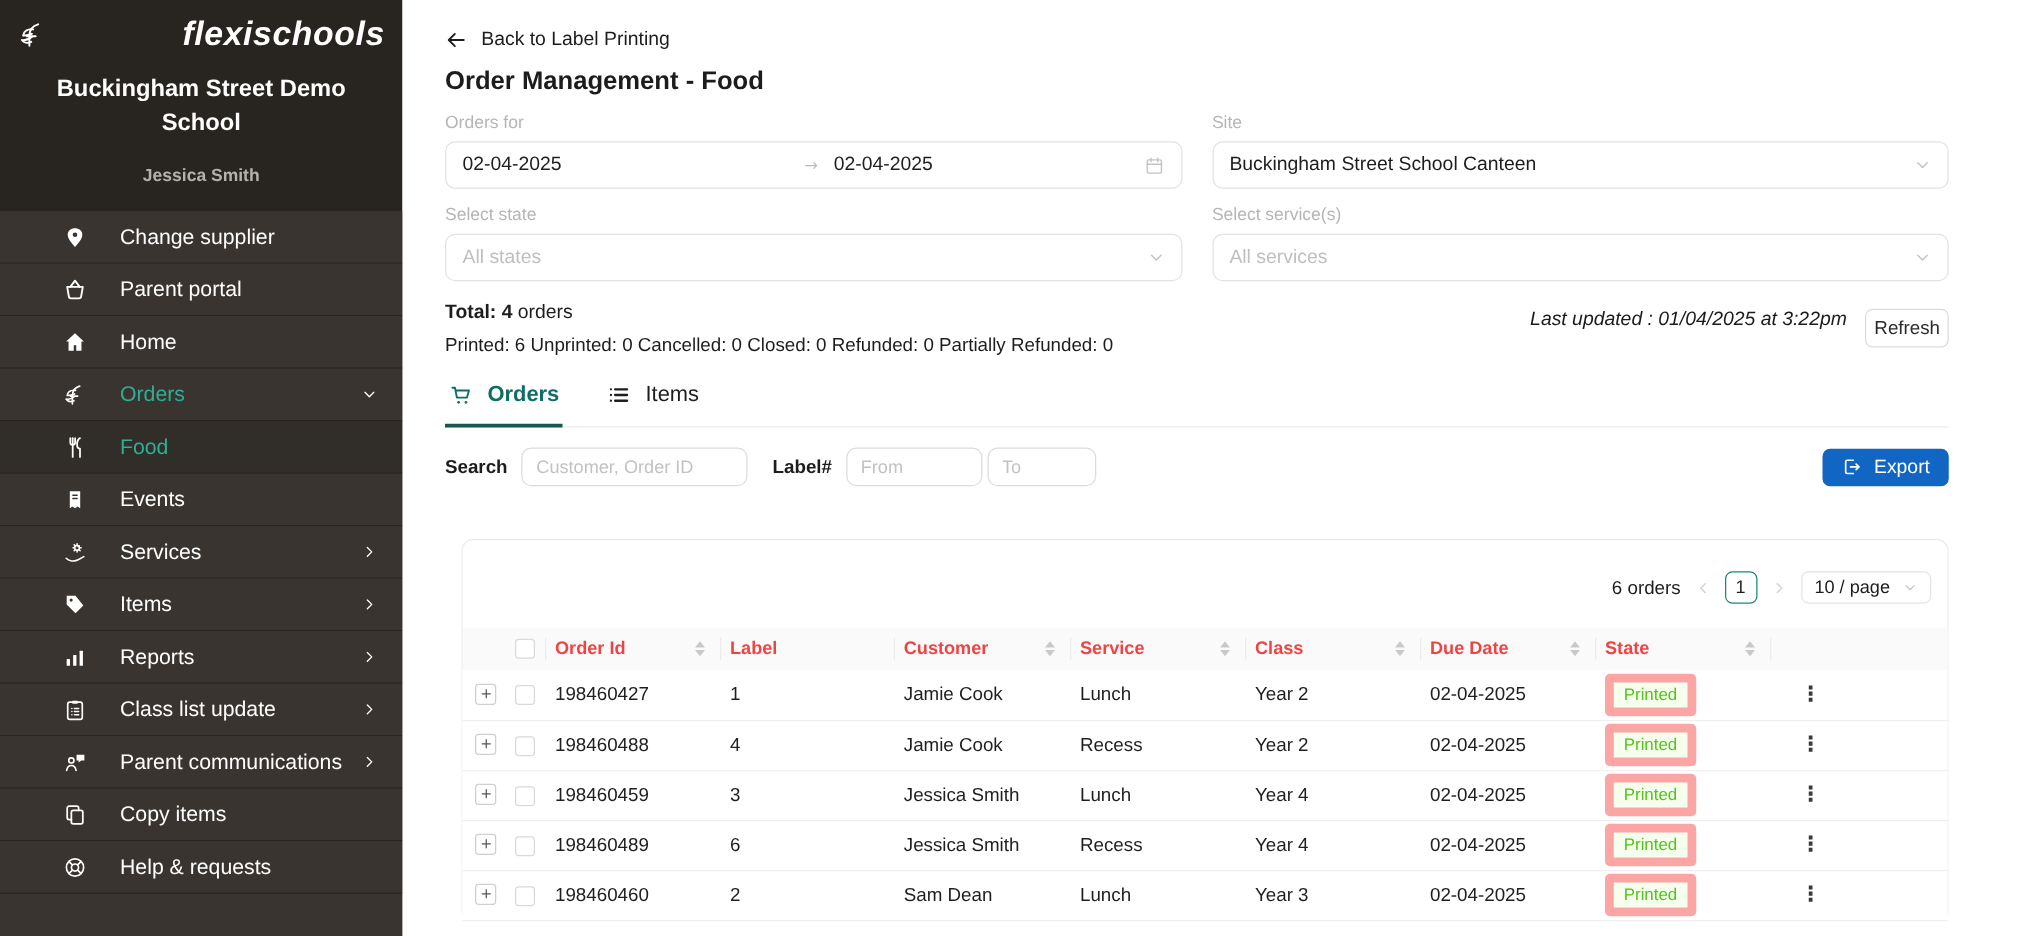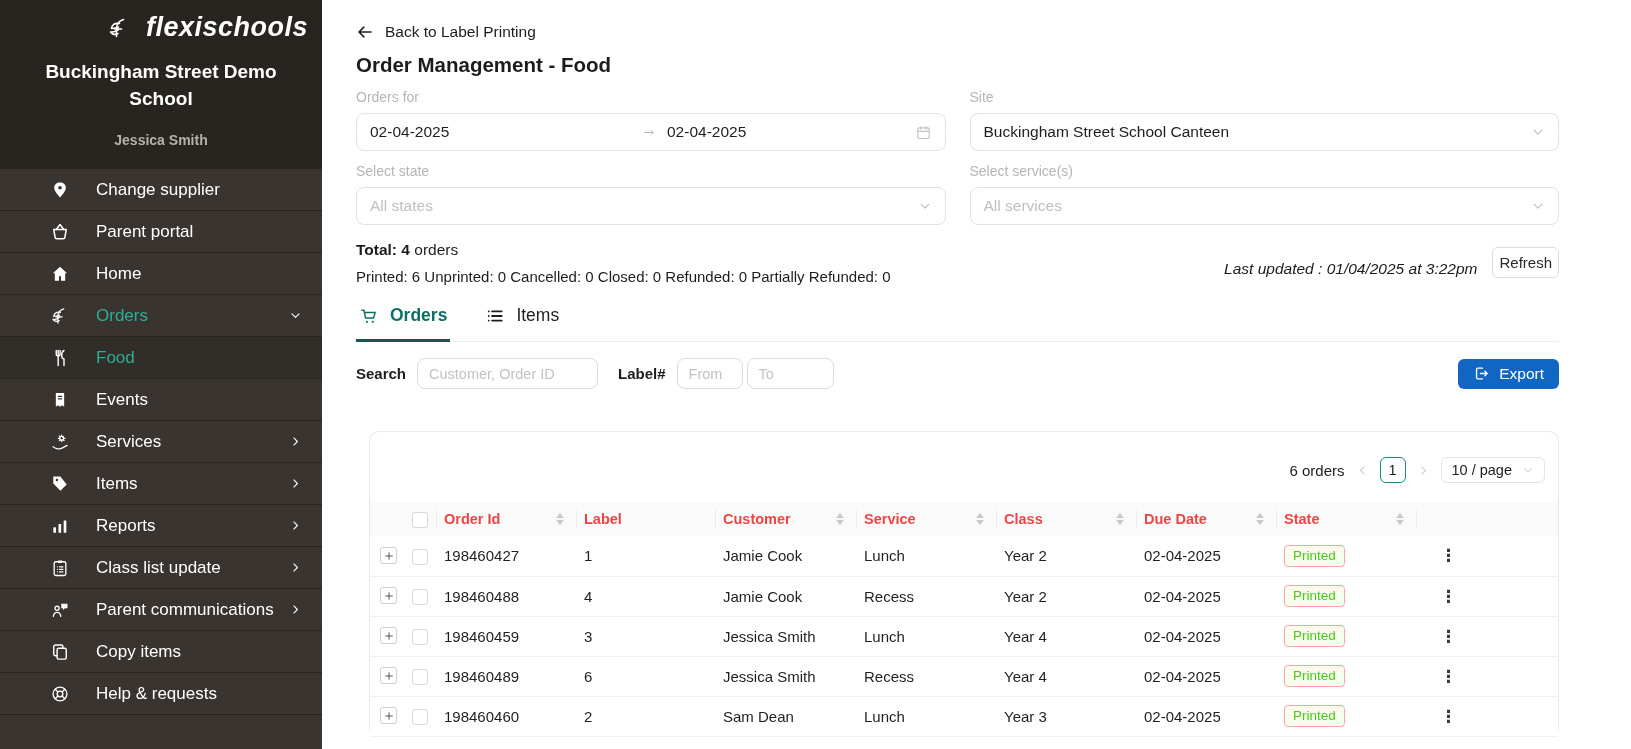--- a/index.html
+++ b/index.html
@@ -3,21 +3,21 @@
 <meta charset="utf-8">
 <style>
   * { margin:0; padding:0; box-sizing:border-box; }
   html,body { width:1631px; height:749px; overflow:hidden; }
   body { font-family:"Liberation Sans","DejaVu Sans",sans-serif; background:#fff; color:#1d1d1d; }
   .app { display:flex; width:1631px; height:749px; overflow:hidden; }
 
   
   .sidebar { width:322px; flex-shrink:0; background:#282420; color:#fff; display:flex; flex-direction:column; }
   .sidebar-top { text-align:center; padding:12px 14px 0; }
-  .logo { display:flex; align-items:center; justify-content:flex-end; gap:15px; font-size:27px; font-weight:700; font-style:italic; letter-spacing:.5px; }
+  .logo { display:flex; align-items:center; justify-content:space-between; gap:15px; font-size:27px; font-weight:700; font-style:italic; letter-spacing:.5px; }
   .logo .icon { font-size:24px; display:inline-flex; }
   .school { font-size:19px; font-weight:700; line-height:1.4; margin-top:16px; padding:0 12px; }
   .user { font-size:14px; font-weight:700; color:#b5b2ae; margin:20px 0 21px; }
   .nav { flex:1; background:#393430; }
   .nav-item { height:42px; display:flex; align-items:center; background:#393430; border-bottom:1px solid #282420; padding:0 20px 0 48px; cursor:pointer; }
   .nav-item.active { background:#312d29; }
   .nav-icon { width:24px; font-size:20px; display:inline-flex; justify-content:center; color:#fff; }
   .nav-label { font-size:17px; margin-left:24px; color:#fff; }
   .nav-item.accent .nav-label { color:#2fae94; }
   .nav-chevron { margin-left:auto; font-size:13px; color:#fff; display:inline-flex; }
@@ -37,36 +37,36 @@
   .control input { border:none; outline:none; font:inherit; color:#1f1f1f; background:transparent; width:120px; }
   .date-range .from { width:272px; }
   .range-arrow { color:#b9b9b9; font-size:15px; display:inline-flex; margin-right:10px; }
   .cal { margin-left:auto; color:#c3c3c3; font-size:17px; display:inline-flex; }
   .placeholder { color:#bfbfbf; }
 
   .summary-row { margin-top:16px; display:flex; justify-content:space-between; align-items:flex-start; }
   .totals .line1 { font-size:15.5px; }
   .totals .line1 b { font-weight:700; }
   .totals .line2 { font-size:15px; margin-top:9px; }
-  .updated-wrap { display:flex; align-items:flex-end; gap:15px; margin-top:6px; }
+  .updated-wrap { display:flex; align-items:flex-start; gap:15px; margin-top:6px; }
   .last-updated { font-style:italic; font-size:15.5px; color:#1b1b1b; }
   .refresh-btn { font-size:15px; color:#2a2a2a; background:#fff; border:1px solid #dcdcdc; border-radius:6px; padding:6px 6px; cursor:pointer; font-family:inherit; }
 
   .tabs { margin-top:12px; display:flex; gap:32px; border-bottom:1px solid #ececec; }
   .tab { display:flex; align-items:center; gap:11px; font-size:17.5px; color:#1e1e1e; padding:8px 3px 13px; cursor:pointer; border-bottom:3px solid transparent; margin-bottom:-1px; }
   .tab .icon { font-size:20px; display:inline-flex; }
   .tab.active { color:#0e6e63; font-weight:600; border-bottom-color:#17564e; }
 
   .toolbar { margin-top:16px; display:flex; align-items:center; }
   .toolbar .lbl { font-size:15px; font-weight:700; }
   .tb-input { height:31px; border:1px solid #dcdcdc; border-radius:8px; padding:0 11px; font:inherit; font-size:14.5px; outline:none; color:#1f1f1f; }
   .tb-input::placeholder, .control input::placeholder { color:#c2c2c2; }
   .search-input { width:181px; margin-left:11px; }
   .label-num { margin-left:20px; }
-  .from-input { width:66px; margin-left:11px; }
+  .from-input { width:109px; margin-left:11px; }
   .to-input { width:87px; margin-left:4px; }
   .export-btn { margin-left:auto; display:flex; align-items:center; gap:9px; background:#1166c4; color:#fff; border:none; border-radius:6px; font-family:inherit; font-size:15.5px; padding:6px 15px; cursor:pointer; }
   .export-btn .icon { font-size:17px; display:inline-flex; }
 
   
   .table-card { margin-top:42px; margin-left:13px; border:1px solid #e9e9e9; border-bottom:none; border-radius:10px 10px 0 0; padding-top:24px; height:300px; }
   .pagination { display:flex; justify-content:flex-end; align-items:center; gap:11px; padding:0 13px; height:28px; margin-bottom:18px; font-size:15px; }
   .pg-arrow { color:#cfcfcf; font-size:13px; display:inline-flex; cursor:pointer; }
   .pg-current { width:26px; height:26px; border:1px solid #178a77; border-radius:6px; display:flex; align-items:center; justify-content:center; font-size:14.5px; color:#1e1e1e; cursor:pointer; }
   .pg-size { display:flex; align-items:center; gap:10px; border:1px solid #e4e4e4; border-radius:6px; padding:4px 10px; font-size:14.5px; cursor:pointer; }
@@ -82,21 +82,21 @@
   .sorter .dn { border-top:5.5px solid #c9c9c9; }
   .col-expand { width:34px; } .col-cb { width:32px; }
   .col-orderid { width:140px; } .col-label { width:139px; } .col-customer { width:141px; }
   .col-service { width:140px; } .col-class { width:140px; } .col-duedate { width:140px; }
   .col-state { width:140px; }
   td { height:40px; border-bottom:1px solid #f0f0f0; font-size:15px; color:#1f1f1f; padding:0 8px; background:#fff; }
   .td-expand { padding-left:10px; }
   .expand-btn { width:17px; height:17px; border:1px solid #cfcfcf; border-radius:3px; display:inline-flex; align-items:center; justify-content:center; color:#555; cursor:pointer; background:#fff; }
   .expand-btn .icon { font-size:12px; display:inline-flex; }
   .checkbox { width:16px; height:16px; border:1.5px solid #d9d9d9; border-radius:3px; background:#fff; display:inline-block; vertical-align:middle; cursor:pointer; }
-  .badge { display:inline-block; padding:2px 8px 3px; font-size:13.5px; color:#52c41a; background:#f6ffed; border:1px solid #fca5a5; border-radius:4px; }
+  .badge { display:inline-block; padding:2px 8px 3px; font-size:13.5px; color:#52c41a; background:#f6ffed; border:7px solid #fca5a5; border-radius:4px; }
   .dots { font-size:17px; font-weight:700; color:#3a3a3a; cursor:pointer; padding:0 6px; letter-spacing:1px; }
   .td-actions { padding-left:18px; }
 </style>
 </head>
 <body>
 
 <div class="app">
 
   <aside class="sidebar">
     <div class="sidebar-top">

